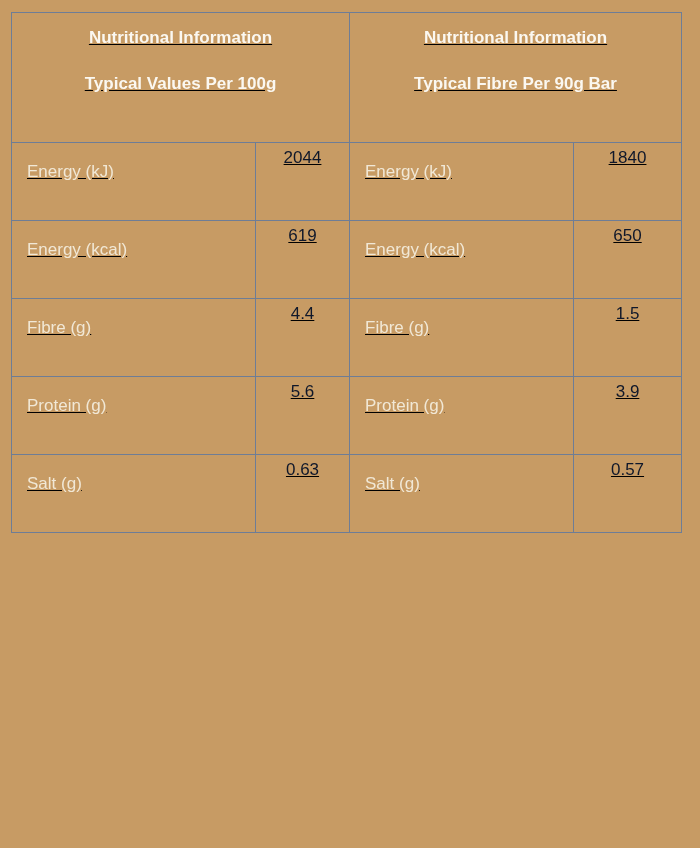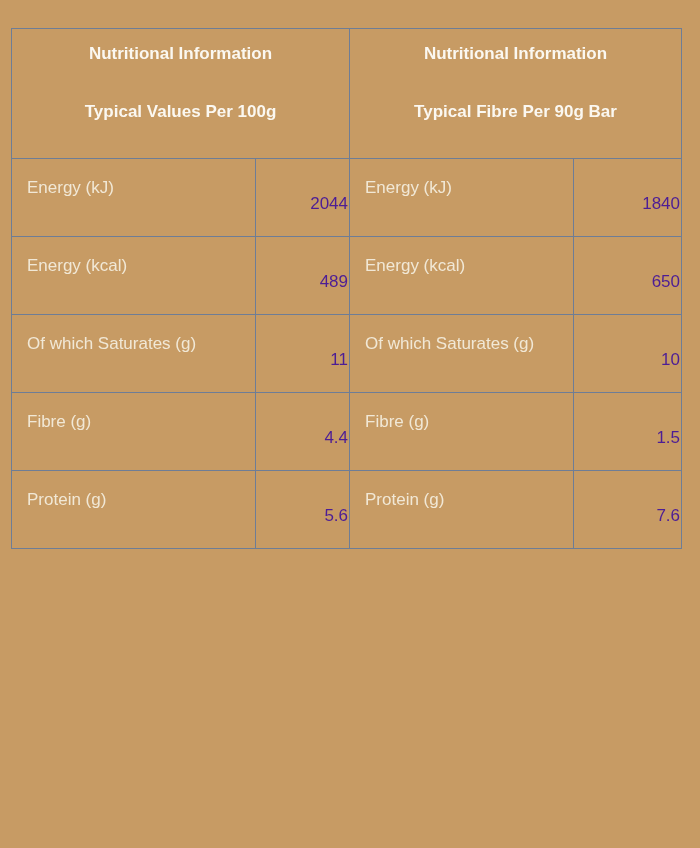--- a/index.html
+++ b/index.html
@@ -7,21 +7,22 @@
     padding: 0;
     width: 700px;
     height: 848px;
     background: #c79b64;
     font-family: "Liberation Sans", sans-serif;
     overflow: hidden;
   }
   .nutrition-wrap {
     position: absolute;
     left: 11px;
-    top: 28px;
+    top: 12px;
+    text-decoration: underline;
   }
   table.nutrition {
     border-collapse: collapse;
     table-layout: fixed;
     width: 670px;
   }
   table.nutrition th,
   table.nutrition td {
     border: 1px solid #6e7d96;
     box-sizing: border-box;
@@ -30,35 +31,35 @@
   }
   th.head-cell {
     height: 130px;
     text-align: center;
     font-weight: bold;
     font-size: 17px;
     color: #fbf8f1;
     padding-top: 15px;
   }
   th.head-cell .subtitle {
-    margin-top: 38px;
+    margin-top: 26px;
   }
   td.cell-label {
     height: 78px;
     font-size: 17px;
     color: #f1e8d6;
     padding: 19px 4px 0 15px;
     white-space: nowrap;
   }
   td.cell-value {
     height: 78px;
     font-size: 17px;
-    color: #4c1d95;
-    text-align: right;
-    padding-top: 35px;
+    color: #0f172a;
+    text-align: center;
+    padding-top: 5px;
   }
 </style>
 </head>
 <body>
 
 <div class="nutrition-wrap">
   <table class="nutrition">
     <colgroup>
       <col style="width:244px">
       <col style="width:94px">
@@ -77,37 +78,37 @@
       </th>
     </tr>
     <tr>
       <td class="cell-label">Energy (kJ)</td>
       <td class="cell-value">2044</td>
       <td class="cell-label">Energy (kJ)</td>
       <td class="cell-value">1840</td>
     </tr>
     <tr>
       <td class="cell-label">Energy (kcal)</td>
-      <td class="cell-value">489</td>
+      <td class="cell-value">619</td>
       <td class="cell-label">Energy (kcal)</td>
       <td class="cell-value">650</td>
-    </tr>
-    <tr>
-      <td class="cell-label">Of which Saturates (g)</td>
-      <td class="cell-value">11</td>
-      <td class="cell-label">Of which Saturates (g)</td>
-      <td class="cell-value">10</td>
     </tr>
     <tr>
       <td class="cell-label">Fibre (g)</td>
       <td class="cell-value">4.4</td>
       <td class="cell-label">Fibre (g)</td>
       <td class="cell-value">1.5</td>
     </tr>
     <tr>
       <td class="cell-label">Protein (g)</td>
       <td class="cell-value">5.6</td>
       <td class="cell-label">Protein (g)</td>
-      <td class="cell-value">7.6</td>
+      <td class="cell-value">3.9</td>
+    </tr>
+    <tr>
+      <td class="cell-label">Salt (g)</td>
+      <td class="cell-value">0.63</td>
+      <td class="cell-label">Salt (g)</td>
+      <td class="cell-value">0.57</td>
     </tr>
   </tbody>
     </table>
 </div>
 
 </body></html>

